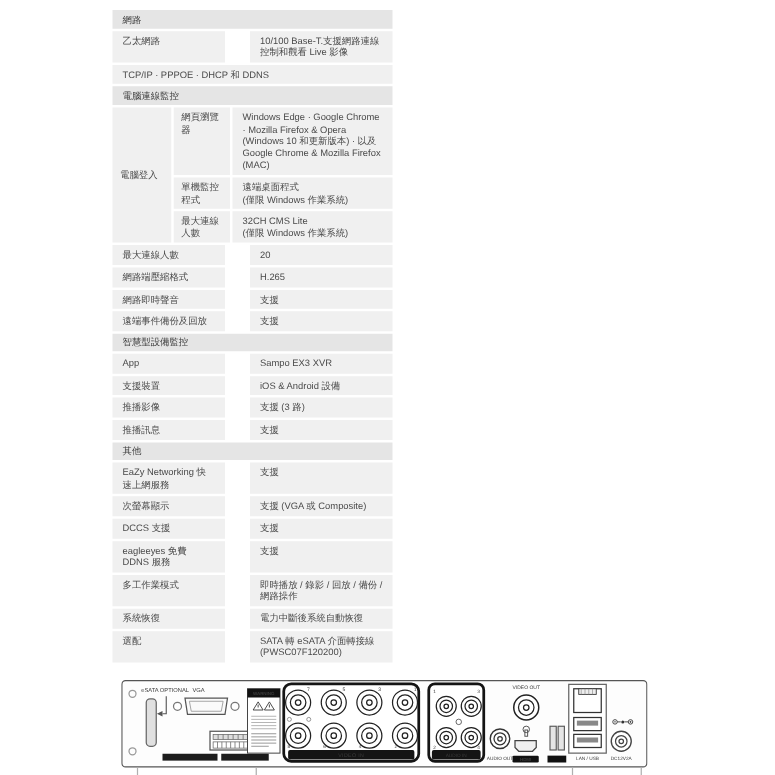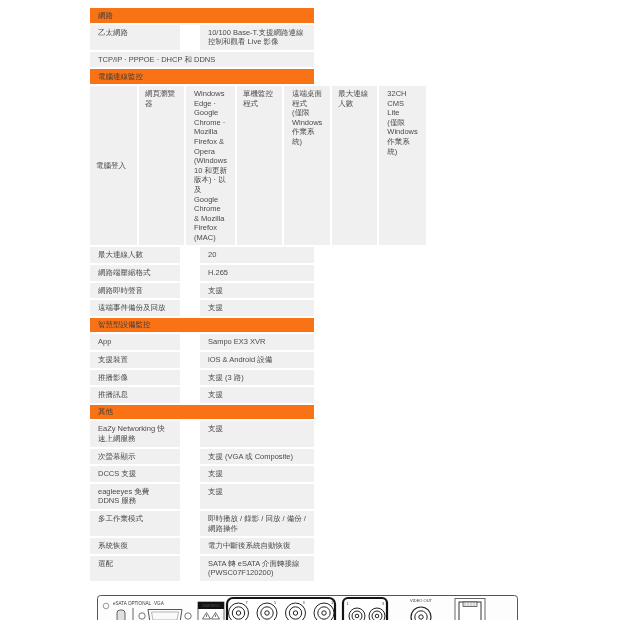--- a/index.html
+++ b/index.html
@@ -1,28 +1,28 @@
 <!DOCTYPE html>
 <html><head>
 <meta charset="utf-8">
 <style>
   html,body{margin:0;padding:0;background:#fff;}
   body{font-family:"Liberation Sans","DejaVu Sans",sans-serif;color:#4a4a4a;}
   .page{width:620px;min-height:620px;position:relative;background:#fff;}
 
   
   .spec-table{margin:8px 0 0 90px;width:224px;font-size:7.5px;line-height:1.28;}
-  .sec-header{background:#f97316;color:#3c3c3c;padding:2.5px 8px;margin-bottom:2px;}
+  .sec-header{background:#e5e5e5;color:#3c3c3c;padding:2.5px 8px;margin-bottom:2px;}
   .row{display:flex;gap:20px;margin-bottom:2px;}
   .cell{background:#f0f0f0;padding:3px 8px;box-sizing:border-box;}
   .label-cell{flex:0 0 90px;width:90px;}
   .value-cell{flex:1;white-space:pre-line;}
   .group-row{display:flex;gap:2px;margin-bottom:2px;align-items:stretch;}
   .group-label{flex:0 0 47px;width:47px;background:#f0f0f0;padding:3px 6px;display:flex;align-items:center;box-sizing:border-box;}
-  .subcol{flex:1;display:flex;gap:2px;}
+  .subcol{flex:1;display:flex;flex-direction:column;gap:2px;}
   .subrow{display:flex;gap:2px;margin-bottom:0;flex:1;}
   .subrow .cell{height:100%;}
   .sublabel-cell{flex:0 0 45px;width:45px;padding:3px 3px 3px 6px;}
   .subrow .value-cell{flex:1;}
 
   
   .panel-btn{margin:7px 0 0 100px;width:86px;height:25px;background:#1b7ec2;color:#fff;
     font-size:9px;display:flex;align-items:center;justify-content:center;border:none;cursor:pointer;
     font-family:inherit;}
 

